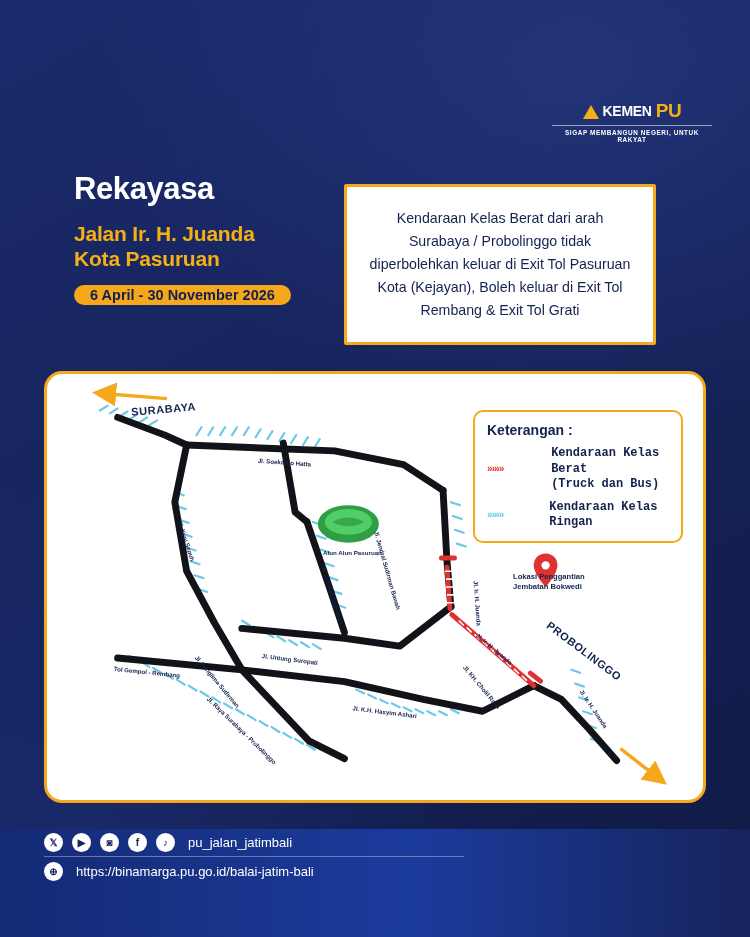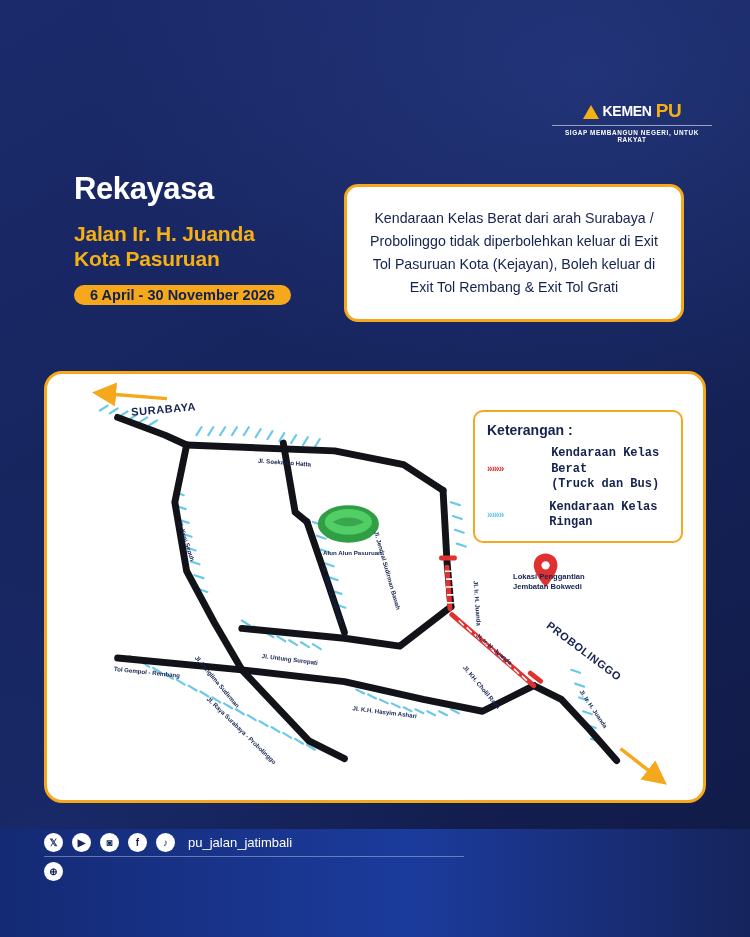--- a/index.html
+++ b/index.html
@@ -55,22 +55,22 @@
   .date-pill {
     display:inline-block; margin-top:14px;
     background:#f5a81c; color:#122050;
     font-size:14.5px; font-weight:bold;
     padding:2px 16px; border-radius:16px;
     white-space:nowrap;
   }
 
   
   .notice {
-    position:absolute; left:344px; top:184px; width:340px;
-    background:#ffffff; border:3px solid #f5a81c; border-radius:14px;
+    position:absolute; left:344px; top:184px; width:312px;
+    background:#ffffff; border:3px solid #f5a81c; border-radius:2px;
     padding:20px 22px;
     color:#14224f; font-size:14.2px; line-height:1.62; text-align:center;
   }
 
   
   .mapcard {
     position:absolute; left:44px; top:371px; width:662px; height:432px;
     background:#ffffff; border:3px solid #f5a81c; border-radius:18px;
     overflow:hidden;
   }
@@ -273,14 +273,15 @@
     <span class="soc">𝕏</span>
     <span class="soc">▶</span>
     <span class="soc">◙</span>
     <span class="soc">f</span>
     <span class="soc">♪</span>
     <span class="f-text">pu_jalan_jatimbali</span>
   </div>
 
   <div class="f-row f-row2">
     <span class="soc">⊕</span>
+    <span class="f-text">https://binamarga.pu.go.id/balai-jatim-bali</span>
   </div>
 </div>
 
 </body></html>

